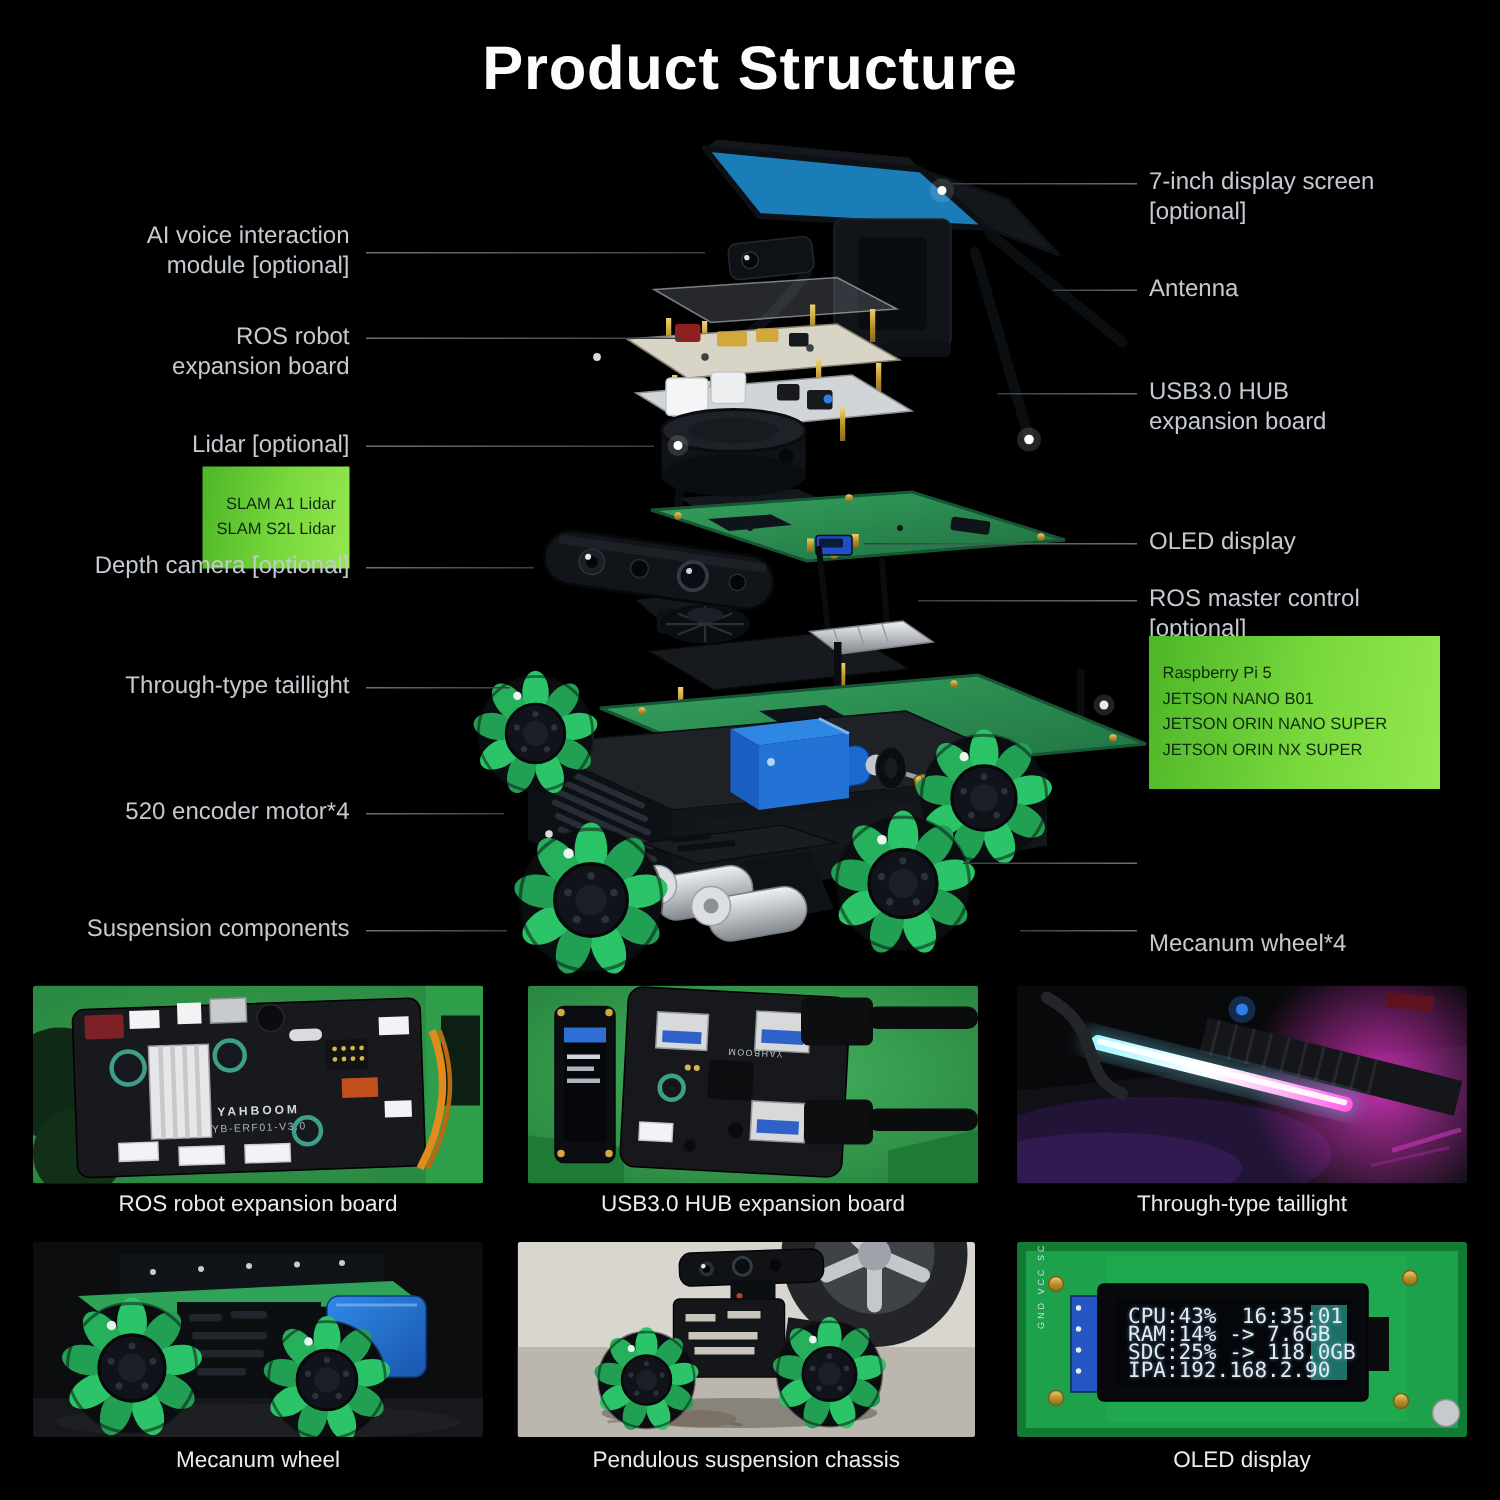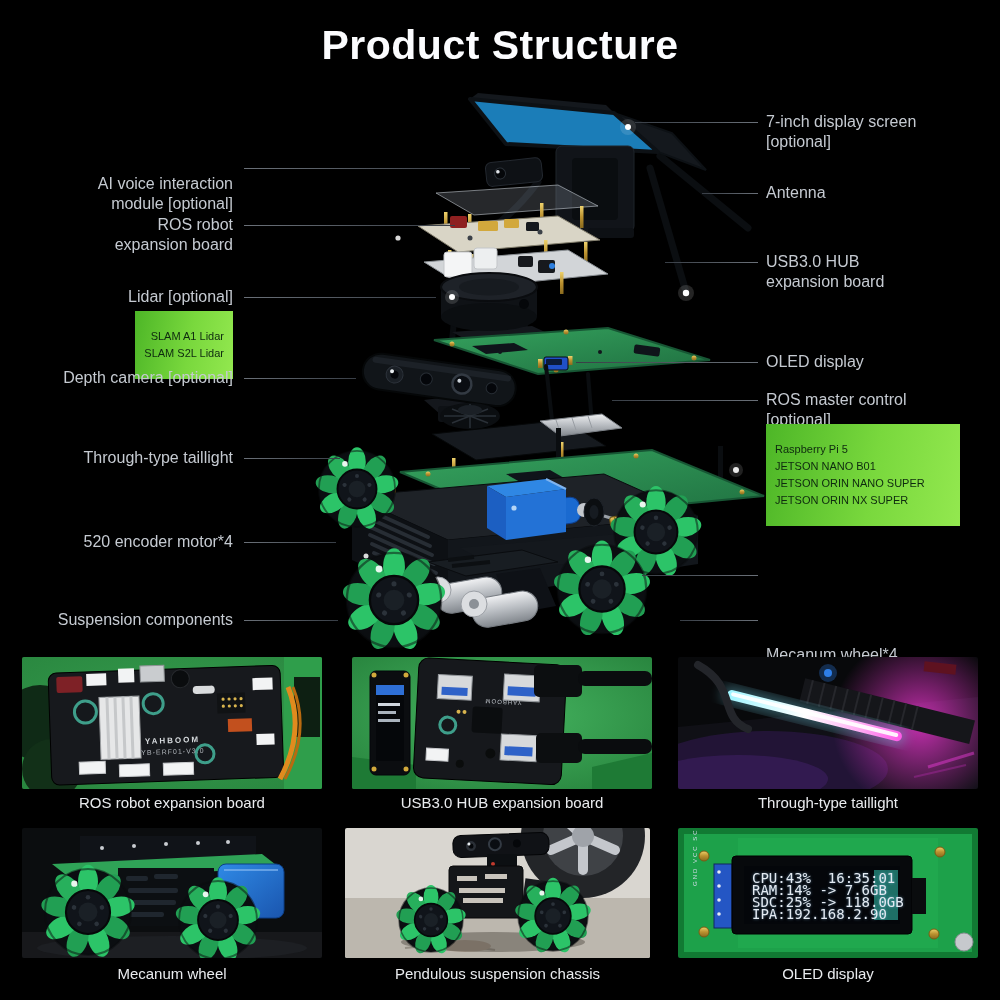--- a/index.html
+++ b/index.html
@@ -313,21 +313,21 @@
     </g>
 
     <g>
       <use href="#mw" xlink:href="#mw" transform="translate(357,489) scale(0.93)"></use>
       <use href="#mw" xlink:href="#mw" transform="translate(656,532) scale(1.02)"></use>
       <use href="#mw" xlink:href="#mw" transform="translate(394,600) scale(1.15)"></use>
       <use href="#mw" xlink:href="#mw" transform="translate(602,589) scale(1.08)"></use>
     </g>
   </svg>
 
-  <div class="lbl l" style="top:174px;right:767px;">AI voice interaction
+  <div class="lbl l" style="top:148px;right:767px;">AI voice interaction
 module [optional]</div>
   <div class="leader l" style="left:244px;top:168px;width:226px;"></div>
 
   <div class="lbl l" style="top:215px;right:767px;">ROS robot
 expansion board</div>
   <div class="leader l" style="left:244px;top:225px;width:211px;"></div>
 
   <div class="lbl l" style="top:287px;right:767px;text-align:center;">Lidar [optional]</div>
   <div class="leader l" style="left:244px;top:297px;width:192px;"></div>
 
@@ -364,21 +364,21 @@
 [optional]</div>
   <div class="leader r" style="left:612px;top:400px;width:146px;"></div>
 
   <div class="hl" style="top:424px;left:766px;width:176px;">Raspberry Pi 5
 JETSON NANO B01
 JETSON ORIN NANO SUPER
 JETSON ORIN NX SUPER</div>
 
   <div class="leader r" style="left:642px;top:575px;width:116px;"></div>
 
-  <div class="lbl" style="top:645px;left:766px;">Mecanum wheel*4</div>
+  <div class="lbl" style="top:620px;left:766px;">Mecanum wheel*4</div>
   <div class="leader r" style="left:680px;top:620px;width:78px;"></div>
 
   <div class="photo" style="left:22px;top:657px;width:300px;height:132px;">
     <svg width="300" height="132" viewBox="0 0 300 132">
       <rect width="300" height="132" fill="#2b8a41"></rect>
       <rect width="300" height="132" fill="url(#g2bg)" opacity=".4"></rect>
       <circle cx="18" cy="66" r="38" fill="#0f2a16"></circle>
         <circle cx="30" cy="112" r="30" fill="#123018"></circle>
       <rect x="262" y="0" width="38" height="132" fill="#2f9e4b"></rect>
       <rect x="272" y="20" width="26" height="60" fill="#0d1f12"></rect>

